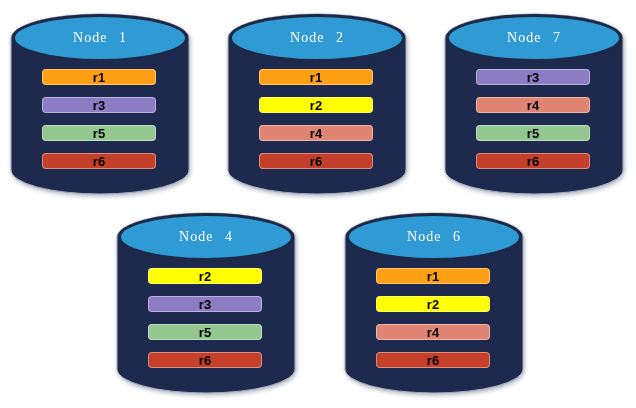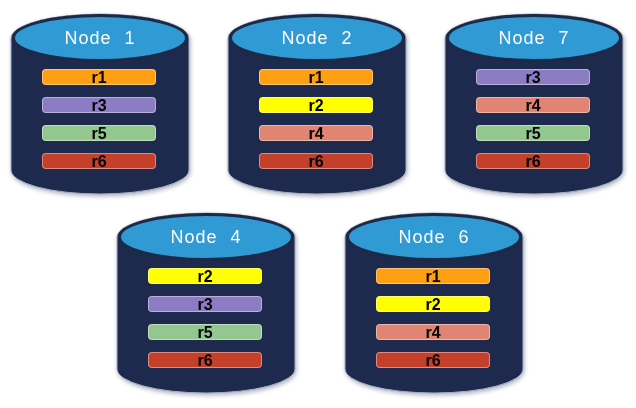--- a/index.html
+++ b/index.html
@@ -38,41 +38,41 @@
     stroke-width: 3;
   }
   .node-label {
     position: absolute;
     left: 0; right: 0;
     top: 13px;
     height: 24px;
     line-height: 24px;
     text-align: center;
     color: #ffffff;
-    font-size: 18px;
+    font-size: 14px;
     font-weight: 400;
     letter-spacing: 1px;
     word-spacing: 7px;
-    font-family: Liberation Sans, sans-serif;
+    font-family: Liberation Serif, serif;
   }
   .bars {
     position: absolute;
     left: 32px;
     top: 56px;
     width: 114px;
   }
   .bar {
     box-sizing: border-box;
     width: 114px;
     height: 16px;
     margin-bottom: 12px;
     border-radius: 4px;
     border: 1px solid rgba(255,255,255,0.40);
     text-align: center;
-    font-size: 16px;
+    font-size: 13px;
     font-weight: bold;
     line-height: 15px;
     color: #000000;
     font-family: "Liberation Sans", sans-serif;
   }
 </style>
 </head>
 <body>
 
 <div class="canvas">

